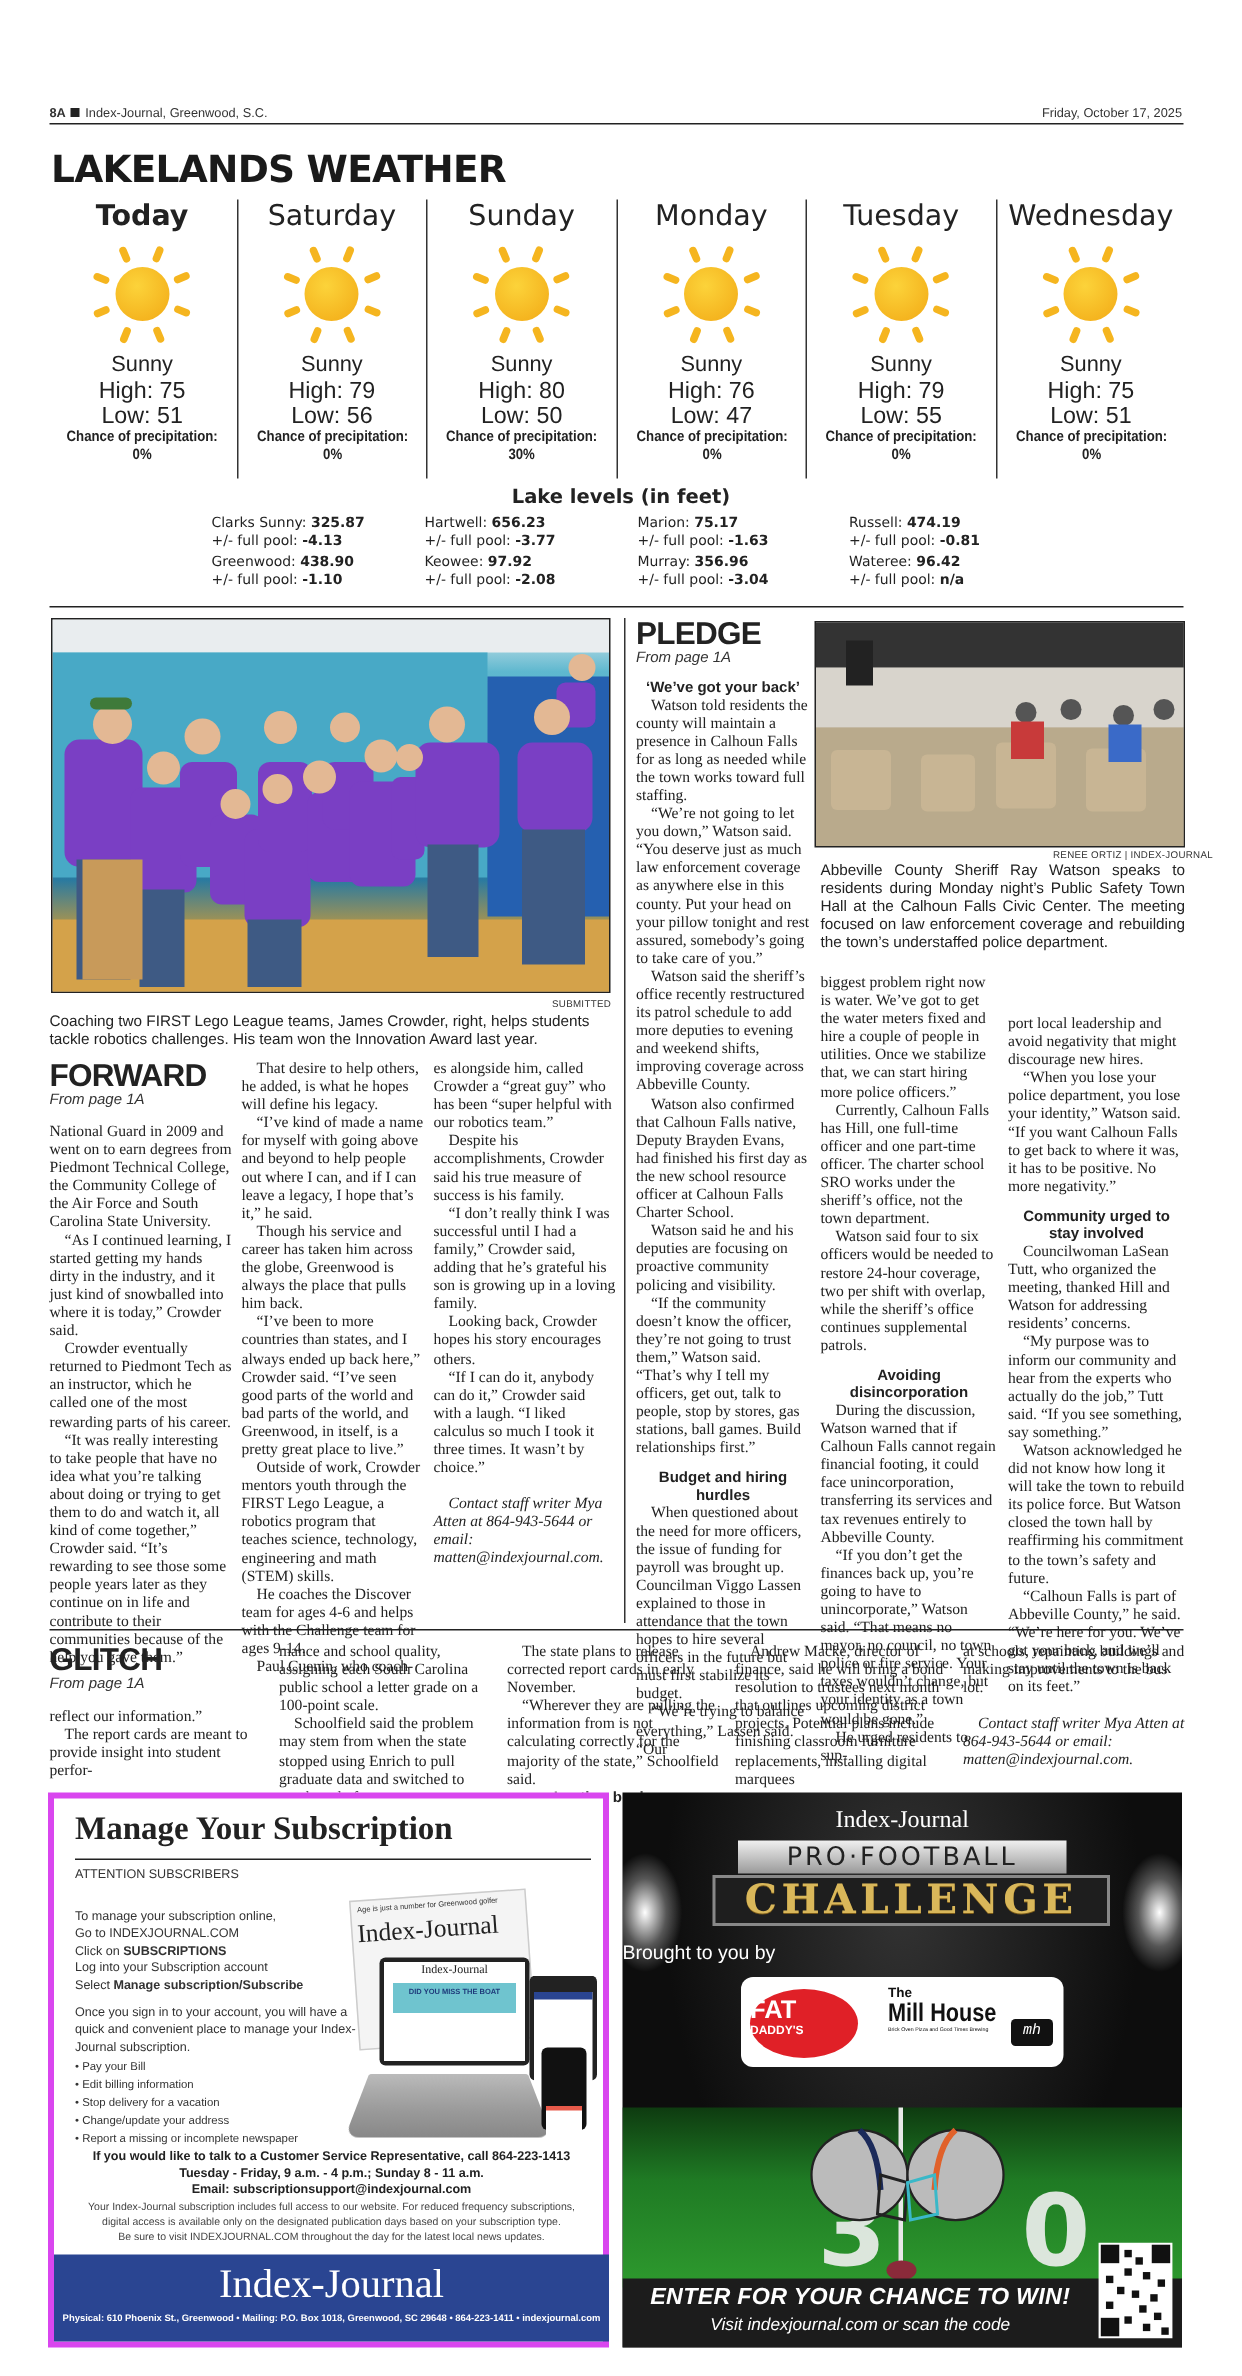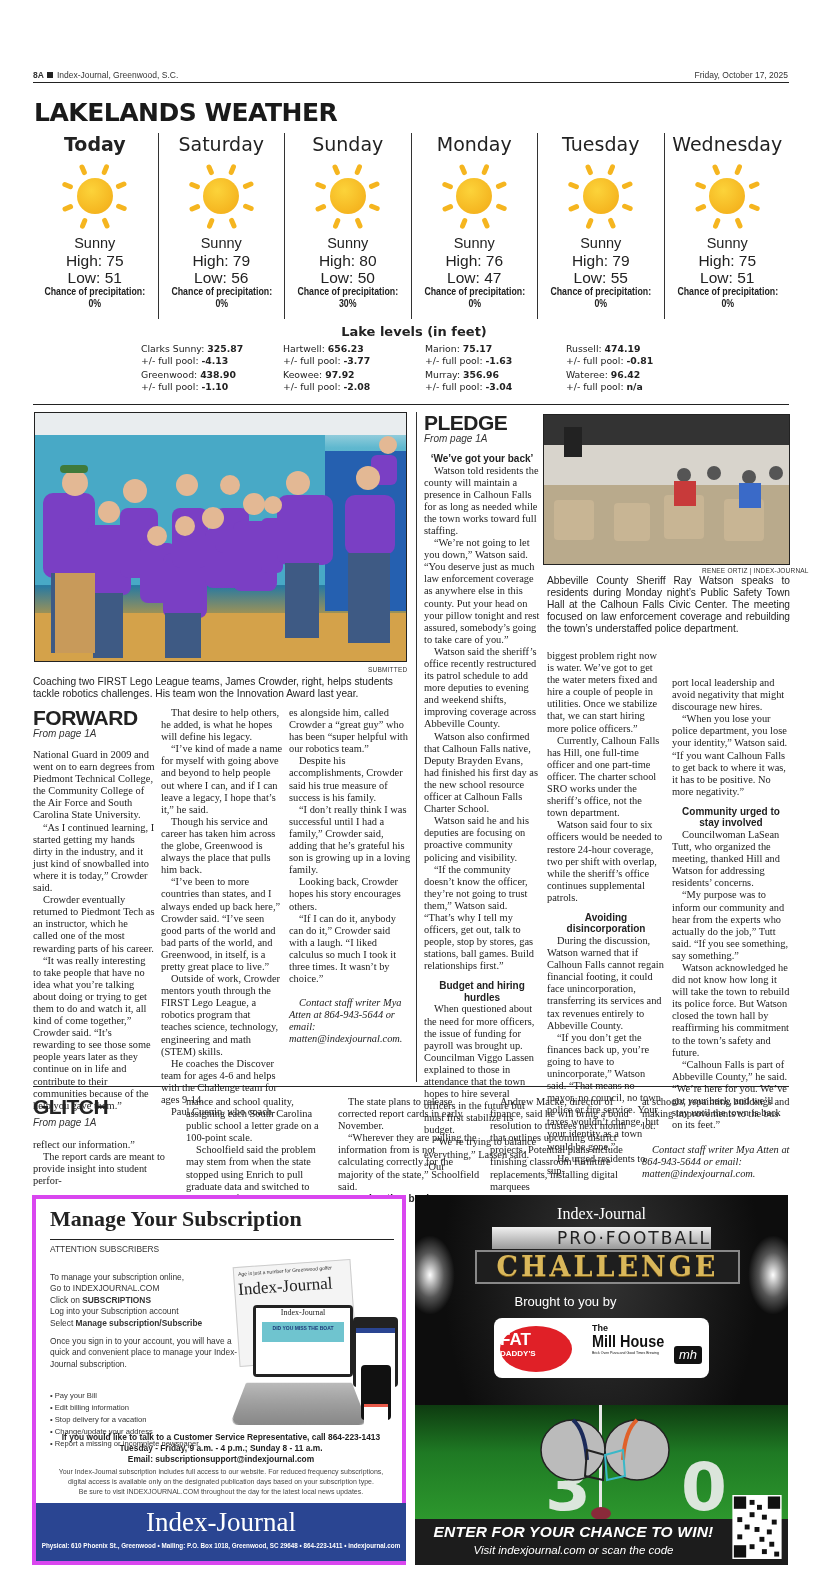--- a/index.html
+++ b/index.html
@@ -350,21 +350,21 @@
   <h2>Manage Your Subscription</h2>
   <div class="abs rule" style="left:14px;top:40px;width:344px"></div>
   <div class="abs body" style="left:14px;top:45px;width:200px">
     <div style="font-weight:normal;margin-bottom:16px">ATTENTION SUBSCRIBERS</div>
     <div><span>To manage your subscription online,</span></div>
     <div><span>Go to INDEXJOURNAL.COM</span></div>
     <div><span>Click on </span><b>SUBSCRIPTIONS</b></div>
     <div><span>Log into your Subscription account</span></div>
     <div><span>Select </span><b>Manage subscription/Subscribe</b></div>
     <div style="margin-top:6px;width:192px">Once you sign in to your account, you will have a quick and convenient place to manage your Index-Journal subscription.</div>
-    <div style="margin-top:20px;font-size:7.6px;line-height:12px">
+    <div style="margin-top:2px;font-size:7.6px;line-height:12px">
       <div>• <span>Pay your Bill</span></div>
       <div>• <span>Edit billing information</span></div>
       <div>• <span>Stop delivery for a vacation</span></div>
       <div>• <span>Change/update your address</span></div>
       <div>• <span>Report a missing or incomplete newspaper</span></div>
     </div>
   </div>
 
   <div class="abs" style="left:195px;top:58px;width:170px;height:175px">
     <div class="abs" style="left:5px;top:6px;width:118px;height:100px;background:#f4f4f4;border:1px solid #ccc;transform:rotate(-4deg)">
@@ -402,34 +402,34 @@
   <div class="foot">
     <div style="font-family:'Liberation Serif',serif;font-size:27px;line-height:32px;padding-top:3px">Index-Journal</div>
     <div class="sans" style="font-size:6.3px;font-weight:bold;margin-top:4px">Physical: 610 Phoenix St., Greenwood • Mailing: P.O. Box 1018, Greenwood, SC 29648 • 864-223-1411 • indexjournal.com</div>
   </div>
 </div>
 
 <div class="abs ad2">
   <div class="abs" style="left:-10px;top:40px;width:50px;height:80px;background:radial-gradient(ellipse,#fff 0%,rgba(255,255,255,.3) 40%,transparent 70%)"></div>
   <div class="abs" style="right:-10px;top:40px;width:50px;height:80px;background:radial-gradient(ellipse,#fff 0%,rgba(255,255,255,.3) 40%,transparent 70%)"></div>
   <div class="abs" style="left:0;width:373px;top:10px;text-align:center;font-family:'Liberation Serif',serif;font-size:16px;color:#fff">Index-Journal</div>
-  <div class="abs" style="left:77px;top:32px;width:219px;height:22px;background:linear-gradient(180deg,#f0f0f0,#9a9a9a);text-align:right;font-family:'DejaVu Sans',sans-serif;font-size:17px;letter-spacing:2px;color:#222;line-height:22px">PRO·FOOTBALL</div>
+  <div class="abs" style="left:77px;top:32px;width:219px;height:22px;background:linear-gradient(180deg,#f0f0f0,#9a9a9a);text-align:center;font-family:'DejaVu Sans',sans-serif;font-size:17px;letter-spacing:2px;color:#222;line-height:22px">PRO·FOOTBALL</div>
   <div class="abs" style="left:60px;top:55px;width:265px;height:34px;background:#1e1e1e;border:2px solid #888;text-align:center;font-family:'DejaVu Serif',serif;font-weight:bold;font-size:27px;letter-spacing:3px;line-height:30px;color:#d9b75a;text-shadow:0 1px 0 #7a5a1a">CHALLENGE</div>
-  <div class="abs sans" style="left:0;width:301px;top:99px;text-align:center;color:#fff;font-size:13px">Brought to you by</div>
+  <div class="abs sans" style="left:0;width:301px;top:99px;color:#fff;font-size:13px">Brought to you by</div>
   <div class="abs" style="left:79px;top:123px;width:215px;height:60px;background:#fff;border-radius:8px">
     <div class="abs" style="left:6px;top:8px;width:72px;height:46px;background:#e02027;border-radius:50%;color:#fff;font-family:'Liberation Sans',sans-serif;font-weight:bold">
       <div style="font-size:17px;line-height:18px;margin-top:5px">FAT</div>
       <div style="font-size:8px;line-height:9px">DADDY'S</div>
     </div>
     <div class="abs" style="left:98px;top:6px;font-family:'Liberation Sans',sans-serif;color:#111">
       <div style="font-size:9px;font-weight:bold;line-height:9px">The</div>
       <div style="font-size:17px;font-weight:bold;line-height:18px;transform:scaleX(.85);transform-origin:left">Mill House</div>
       <div style="font-size:3.5px;line-height:5px">Brick Oven Pizza and Good Times Brewing</div>
     </div>
-    <div class="abs" style="left:180px;top:28px;width:28px;height:18px;background:#111;color:#fff;border-radius:3px;font-family:Liberation Sans, sans-serif;font-style:italic;font-size:13px;text-align:center;line-height:18px">mh</div>
+    <div class="abs" style="left:180px;top:28px;width:28px;height:18px;background:#111;color:#fff;border-radius:3px;font-family:Liberation Mono, monospace;font-style:italic;font-size:10px;text-align:center;line-height:18px">mh</div>
   </div>
   <div class="field">
     <div class="abs" style="left:184px;top:0;width:3px;height:120px;background:#e8e8e8"></div>
     <div class="abs" style="left:40px;top:50px;width:300px;text-align:center;font-family:'DejaVu Sans',sans-serif;font-weight:bold;font-size:66px;letter-spacing:90px;color:rgba(240,240,240,.9);line-height:66px;padding-left:90px">30</div>
     <div class="abs" style="left:176px;top:102px;width:20px;height:13px;background:#8a2a3a;border-radius:50%"></div>
   </div>
   <svg class="abs" style="left:120px;top:215px" width="140" height="80" viewBox="0 0 140 80">
     <ellipse cx="38" cy="40" rx="32" ry="30" fill="#bbb" stroke="#222" stroke-width="1.5"></ellipse>
     <path d="M38 10 Q50 20 52 50" stroke="#1b2a5a" stroke-width="4" fill="none"></path>
     <path d="M52 40 L70 45 L68 70 L50 66 Z" fill="none" stroke="#222" stroke-width="2"></path>

